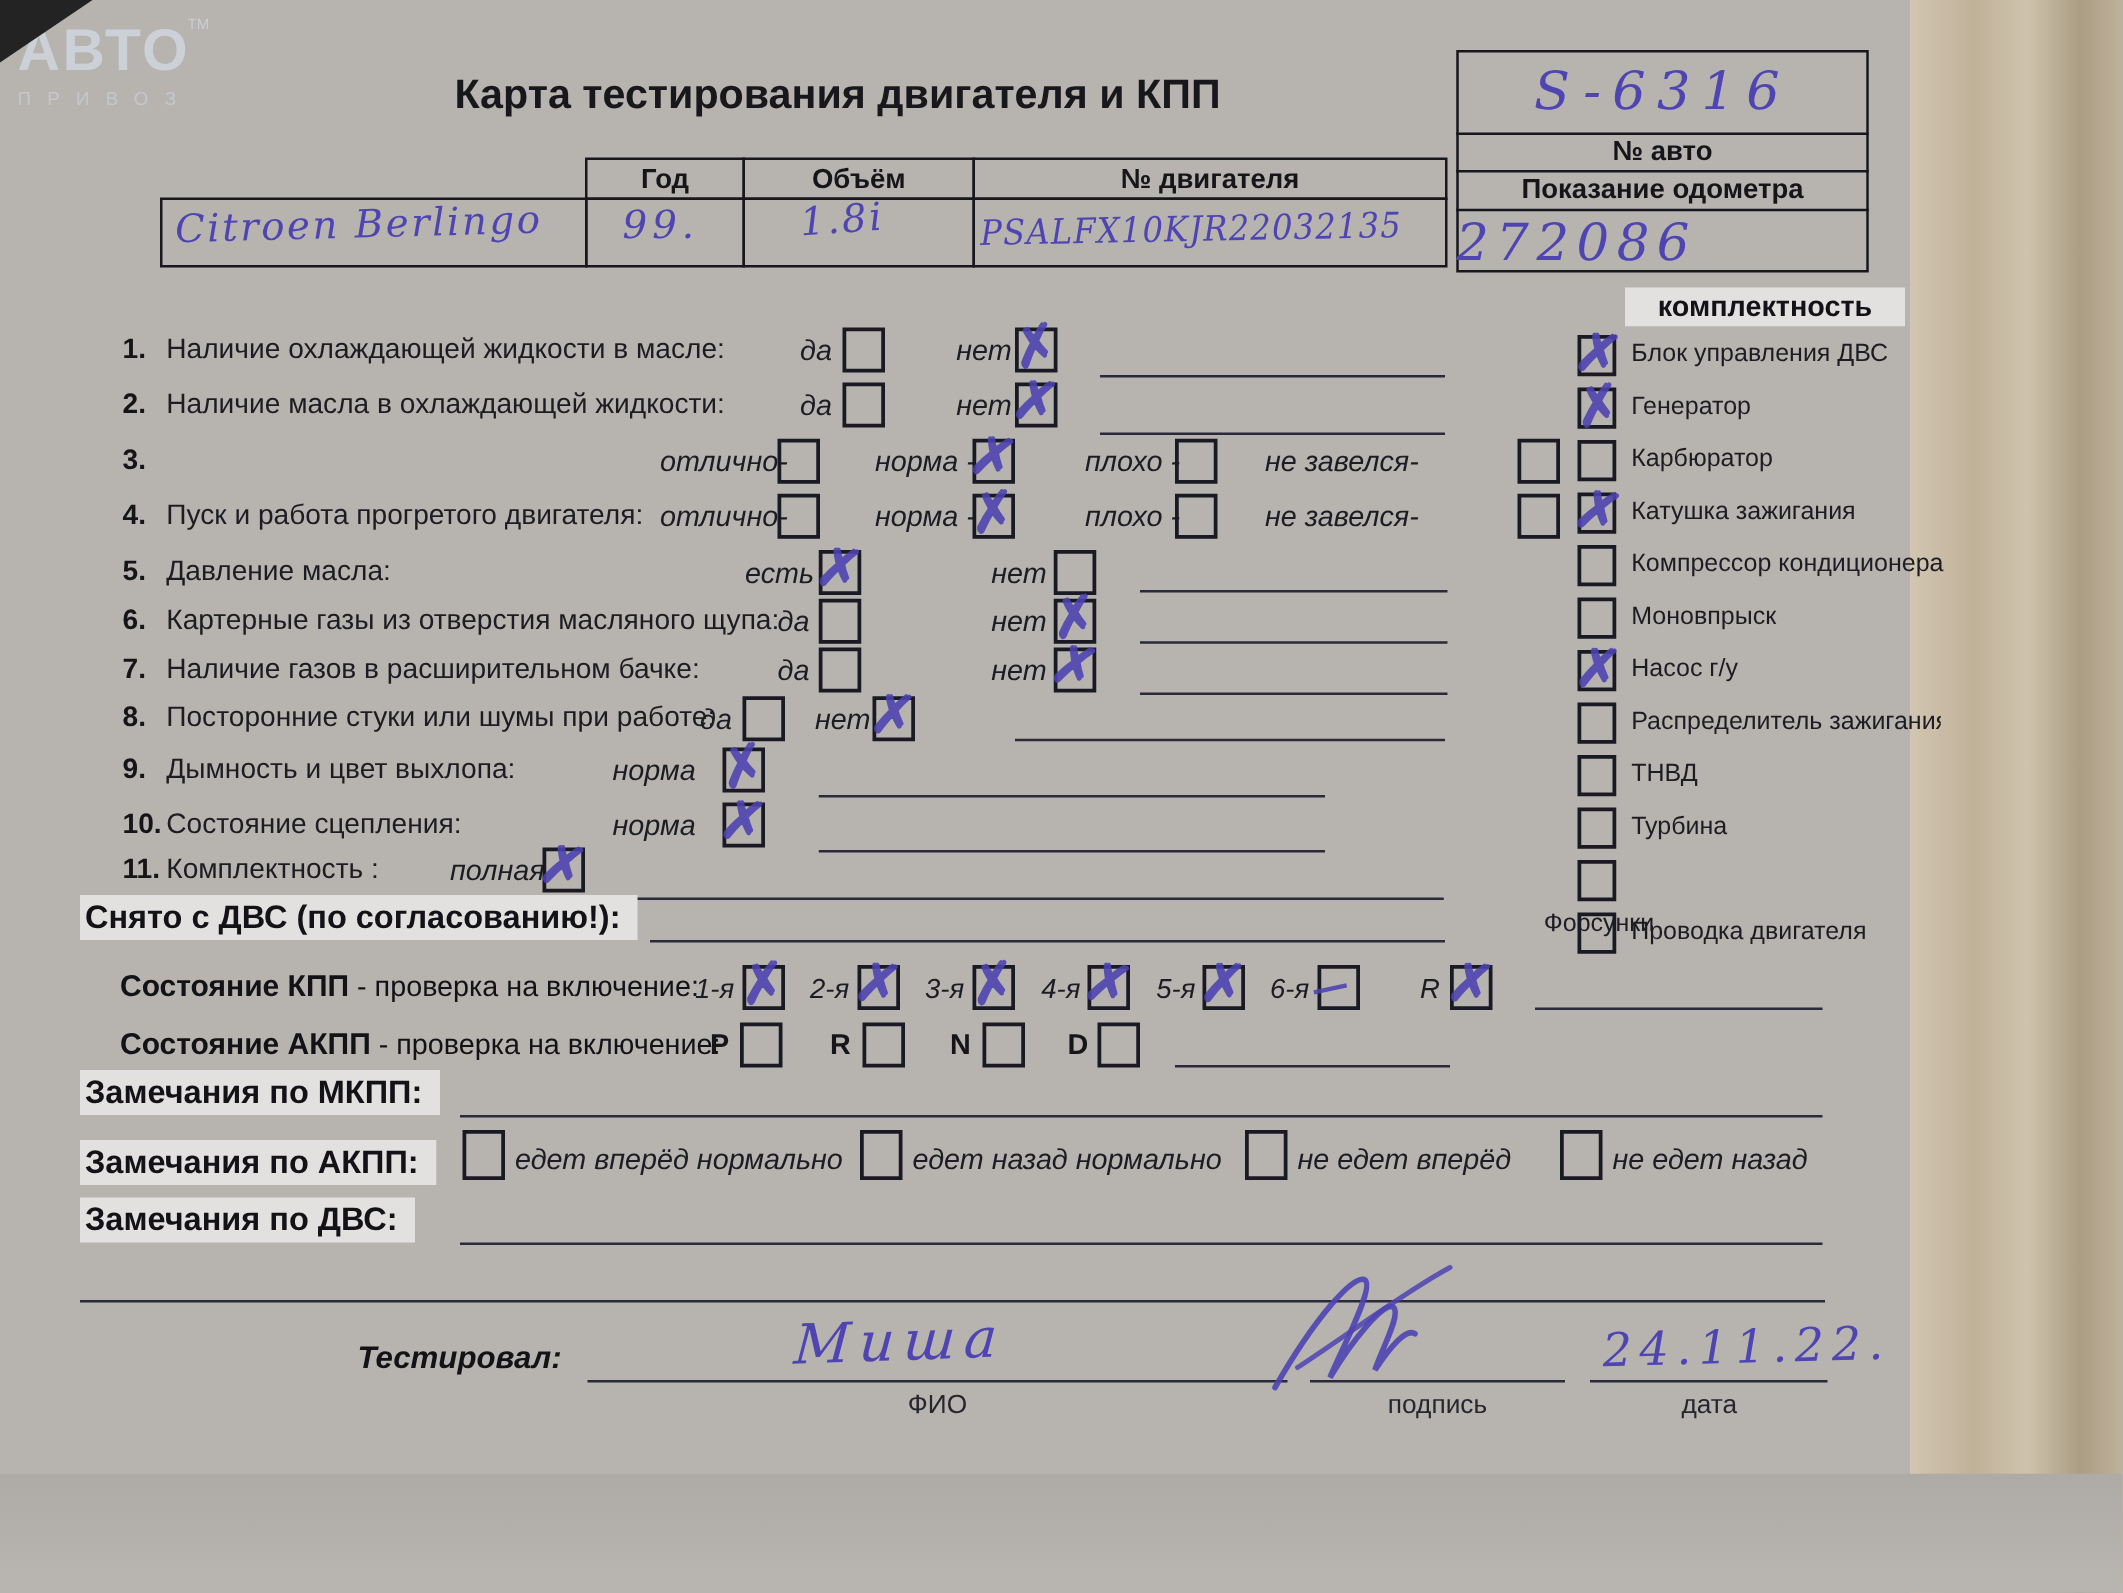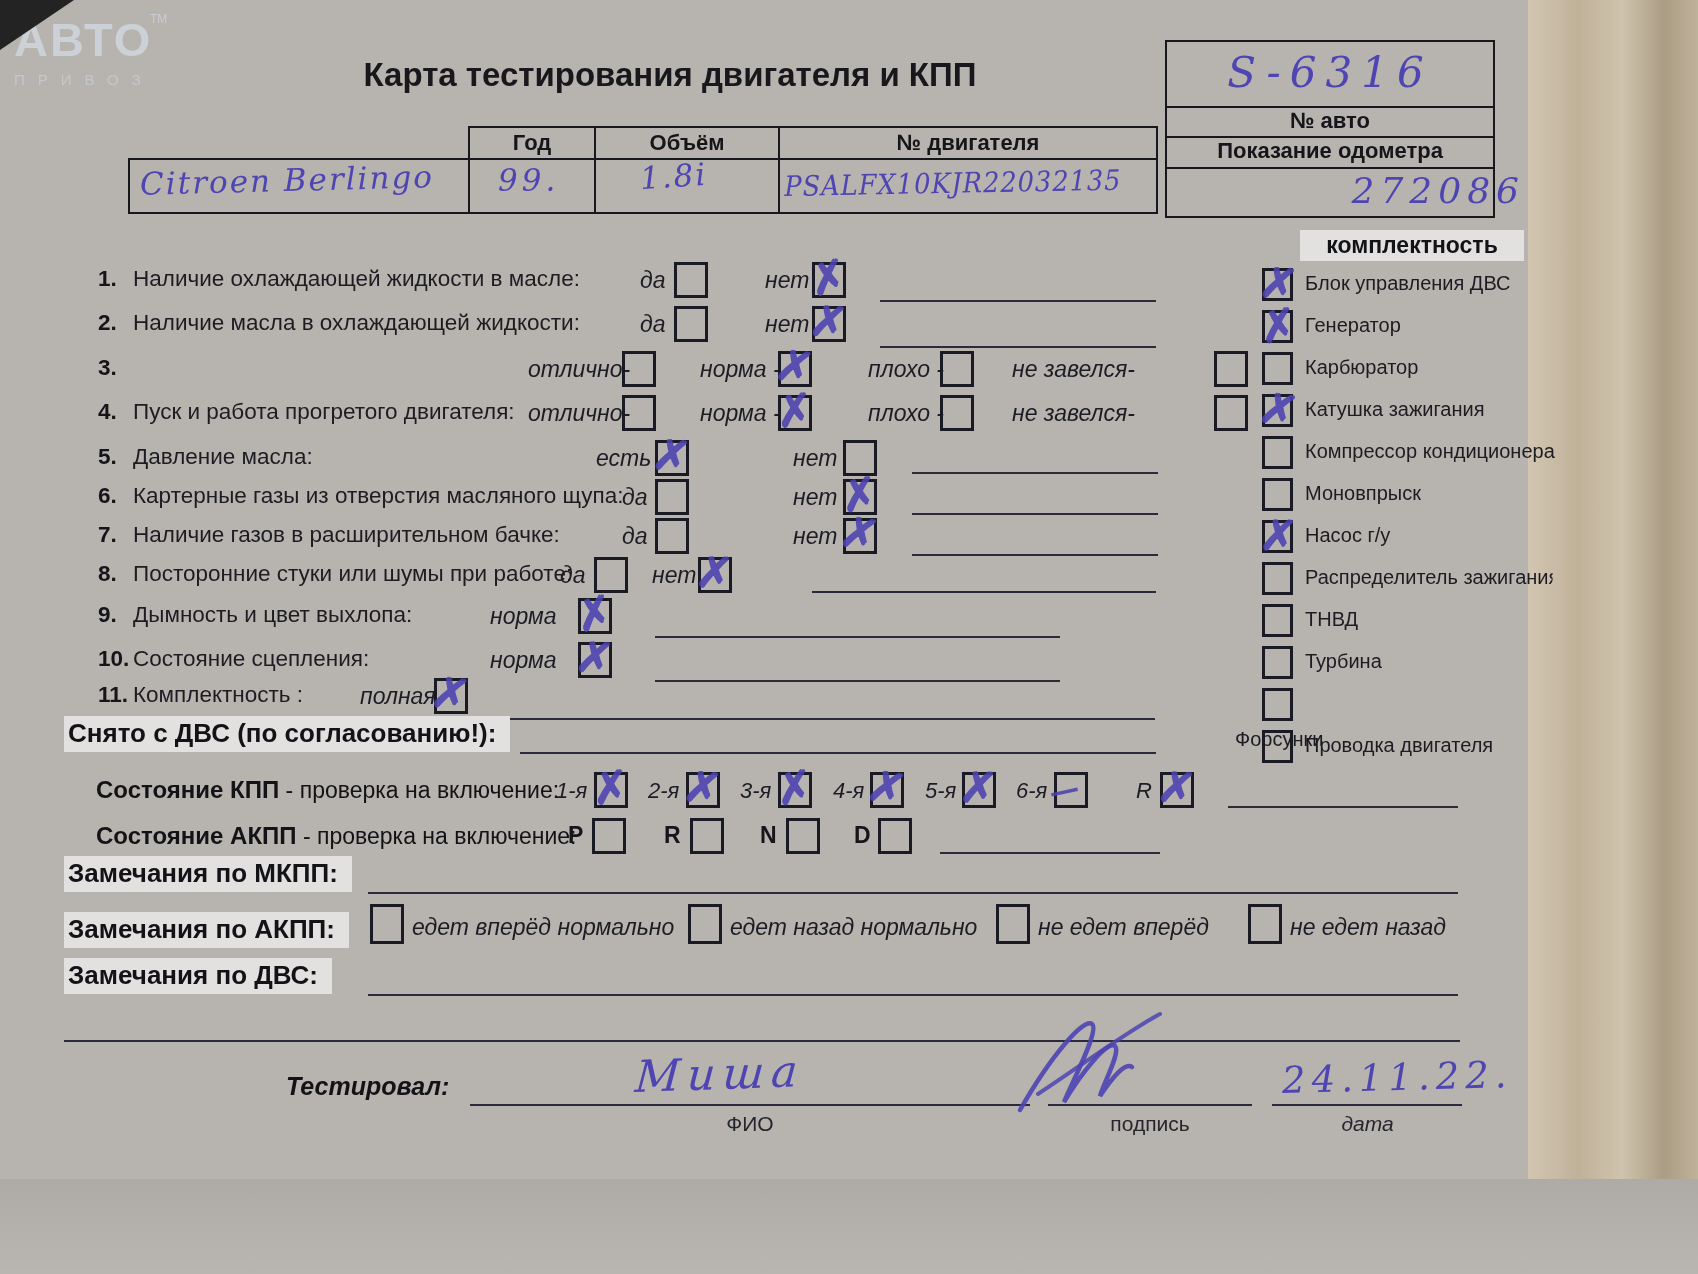--- a/index.html
+++ b/index.html
@@ -28,21 +28,21 @@
   
   .cell{position:absolute;border:2px solid #17171e;box-sizing:border-box;}
   .th{display:flex;align-items:center;justify-content:center;font-weight:bold;font-size:22px;color:#15151a;}
   
   .hw{font-family:"DejaVu Serif",serif;font-style:italic;color:#4f45b2;}
   .hw-make{position:absolute;left:140px;top:162px;font-size:31px;transform:rotate(-1.5deg);letter-spacing:2px;}
   .hw-year{position:absolute;left:498px;top:162px;font-size:31px;letter-spacing:4px;}
   .hw-vol{position:absolute;left:640px;top:158px;font-size:31px;transform:rotate(-4deg);letter-spacing:2px;}
   .hw-eng{position:absolute;left:784px;top:170px;font-size:28px;transform:scaleX(.92) rotate(-1deg);transform-origin:left top;letter-spacing:1px;white-space:nowrap;}
   .hw-code{position:absolute;left:1165px;top:48px;width:330px;text-align:center;font-size:42px;letter-spacing:9px;}
-  .hw-odo{position:absolute;left:1165px;top:170px;width:360px;text-align:right;font-size:36px;letter-spacing:6px;}
+  .hw-odo{position:absolute;left:1165px;top:170px;width:360px;text-align:left;font-size:41px;letter-spacing:6px;}
   
   .refbox{position:absolute;left:1165px;top:40px;width:330px;height:178px;border:2.5px solid #17171e;box-sizing:border-box;}
   .refline{position:absolute;left:1165px;width:330px;border-top:2px solid #17171e;}
   .reflab{position:absolute;left:1165px;width:330px;text-align:center;font-weight:bold;font-size:22px;color:#15151a;}
   
   .row{position:absolute;left:0;width:1570px;height:44px;}
   .num{position:absolute;left:98px;top:4px;font-weight:bold;font-size:22.5px;color:#141419;}
   .lbl{position:absolute;left:133px;top:4px;font-size:22.5px;color:#1c1c22;}
   .opt{position:absolute;top:5px;font-style:italic;font-size:23px;color:#1c1c24;white-space:nowrap;}
   .box{position:absolute;top:0;width:34px;height:36px;border:3px solid #1a1a24;box-sizing:border-box;}
@@ -329,18 +329,18 @@
 
     <svg class="sig" width="160" height="110" viewBox="0 0 160 110">
       <path d="M10,100 C42,44 74,8 82,14 C90,20 62,72 54,92 C72,62 98,30 105,36 C111,42 94,72 90,86 C102,68 115,52 122,57" stroke="#4e44b2" stroke-width="4.5" fill="none" stroke-linecap="round" opacity="0.9"></path>
       <path d="M28,84 C62,62 116,22 150,4" stroke="#4e44b2" stroke-width="4" fill="none" stroke-linecap="round" opacity="0.85"></path>
     </svg>
     <div class="ln" style="left:1048px;top:1104px;width:204px;"></div>
     <div class="cap" style="left:1060px;top:1112px;width:180px;text-align:center;">подпись</div>
 
     <div class="hw" style="position:absolute;left:1282px;top:1056px;font-size:37px;letter-spacing:6px;transform:rotate(-1.5deg);">24.11.22.</div>
     <div class="ln" style="left:1272px;top:1104px;width:190px;"></div>
-    <div class="cap" style="left:1280px;top:1112px;width:175px;text-align:center;font-style:italic;">дата</div>
+    <div class="cap" style="left:1280px;top:1112px;width:175px;text-align:center;">дата</div>
 
   </div>
 
   <div class="wedge"></div>
 </div>
 
 </body></html>

